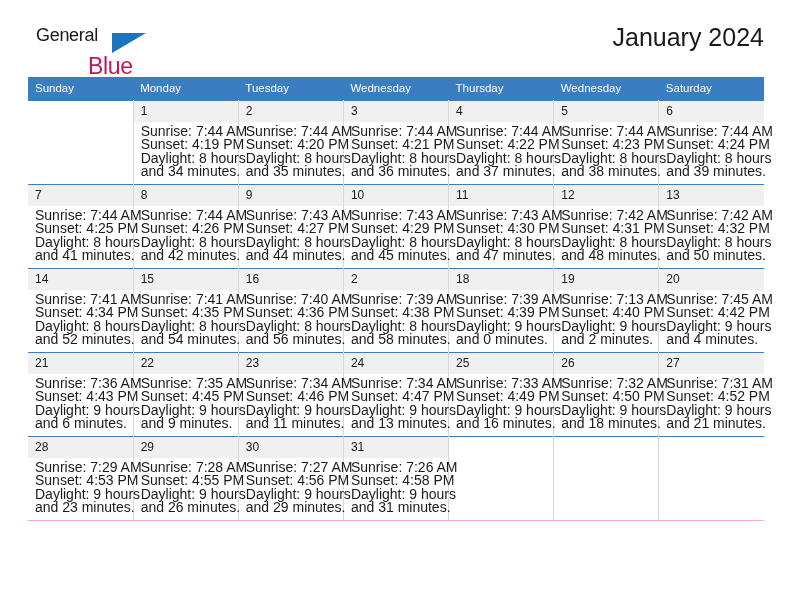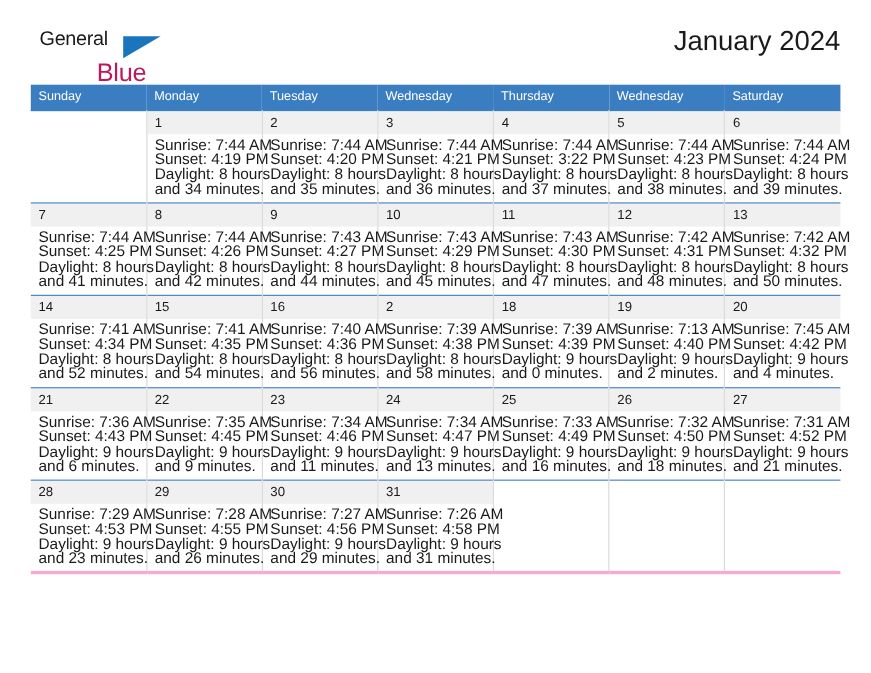--- a/index.html
+++ b/index.html
@@ -101,21 +101,21 @@
   table.cal td {
     vertical-align: top;
     border-top: 1px solid #3a7dc0;
     border-right: 1px solid #d8d8d8;
     padding: 0;
     height: 84px;
     box-sizing: border-box;
   }
   table.cal td:last-child { border-right: none; }
   table.cal tr.week td { border-bottom: none; }
-  table.cal tr.week:last-child td { border-bottom: 3px solid #f9a8d4; }
+  table.cal tr.week:last-child td { border-bottom: 1px solid #f9a8d4; }
 
   .daynum {
     background: #f0f0f0;
     font-size: 12px;
     color: #1a1a1a;
     padding: 3px 0 4px 7px;
     line-height: 14px;
     min-height: 14px;
   }
   .daynum.blank { background: transparent; color: transparent; }
@@ -184,21 +184,21 @@
               <div>Sunrise: 7:44 AM</div>
               <div>Sunset: 4:21 PM</div>
               <div>Daylight: 8 hours</div>
               <div>and 36 minutes.</div>
             </div>
           </td>
           <td>
             <div class="daynum">4</div>
             <div class="cell-body">
               <div>Sunrise: 7:44 AM</div>
-              <div>Sunset: 3:22 PM</div>
+              <div>Sunset: 4:22 PM</div>
               <div>Daylight: 8 hours</div>
               <div>and 37 minutes.</div>
             </div>
           </td>
           <td>
             <div class="daynum">5</div>
             <div class="cell-body">
               <div>Sunrise: 7:44 AM</div>
               <div>Sunset: 4:23 PM</div>
               <div>Daylight: 8 hours</div>

